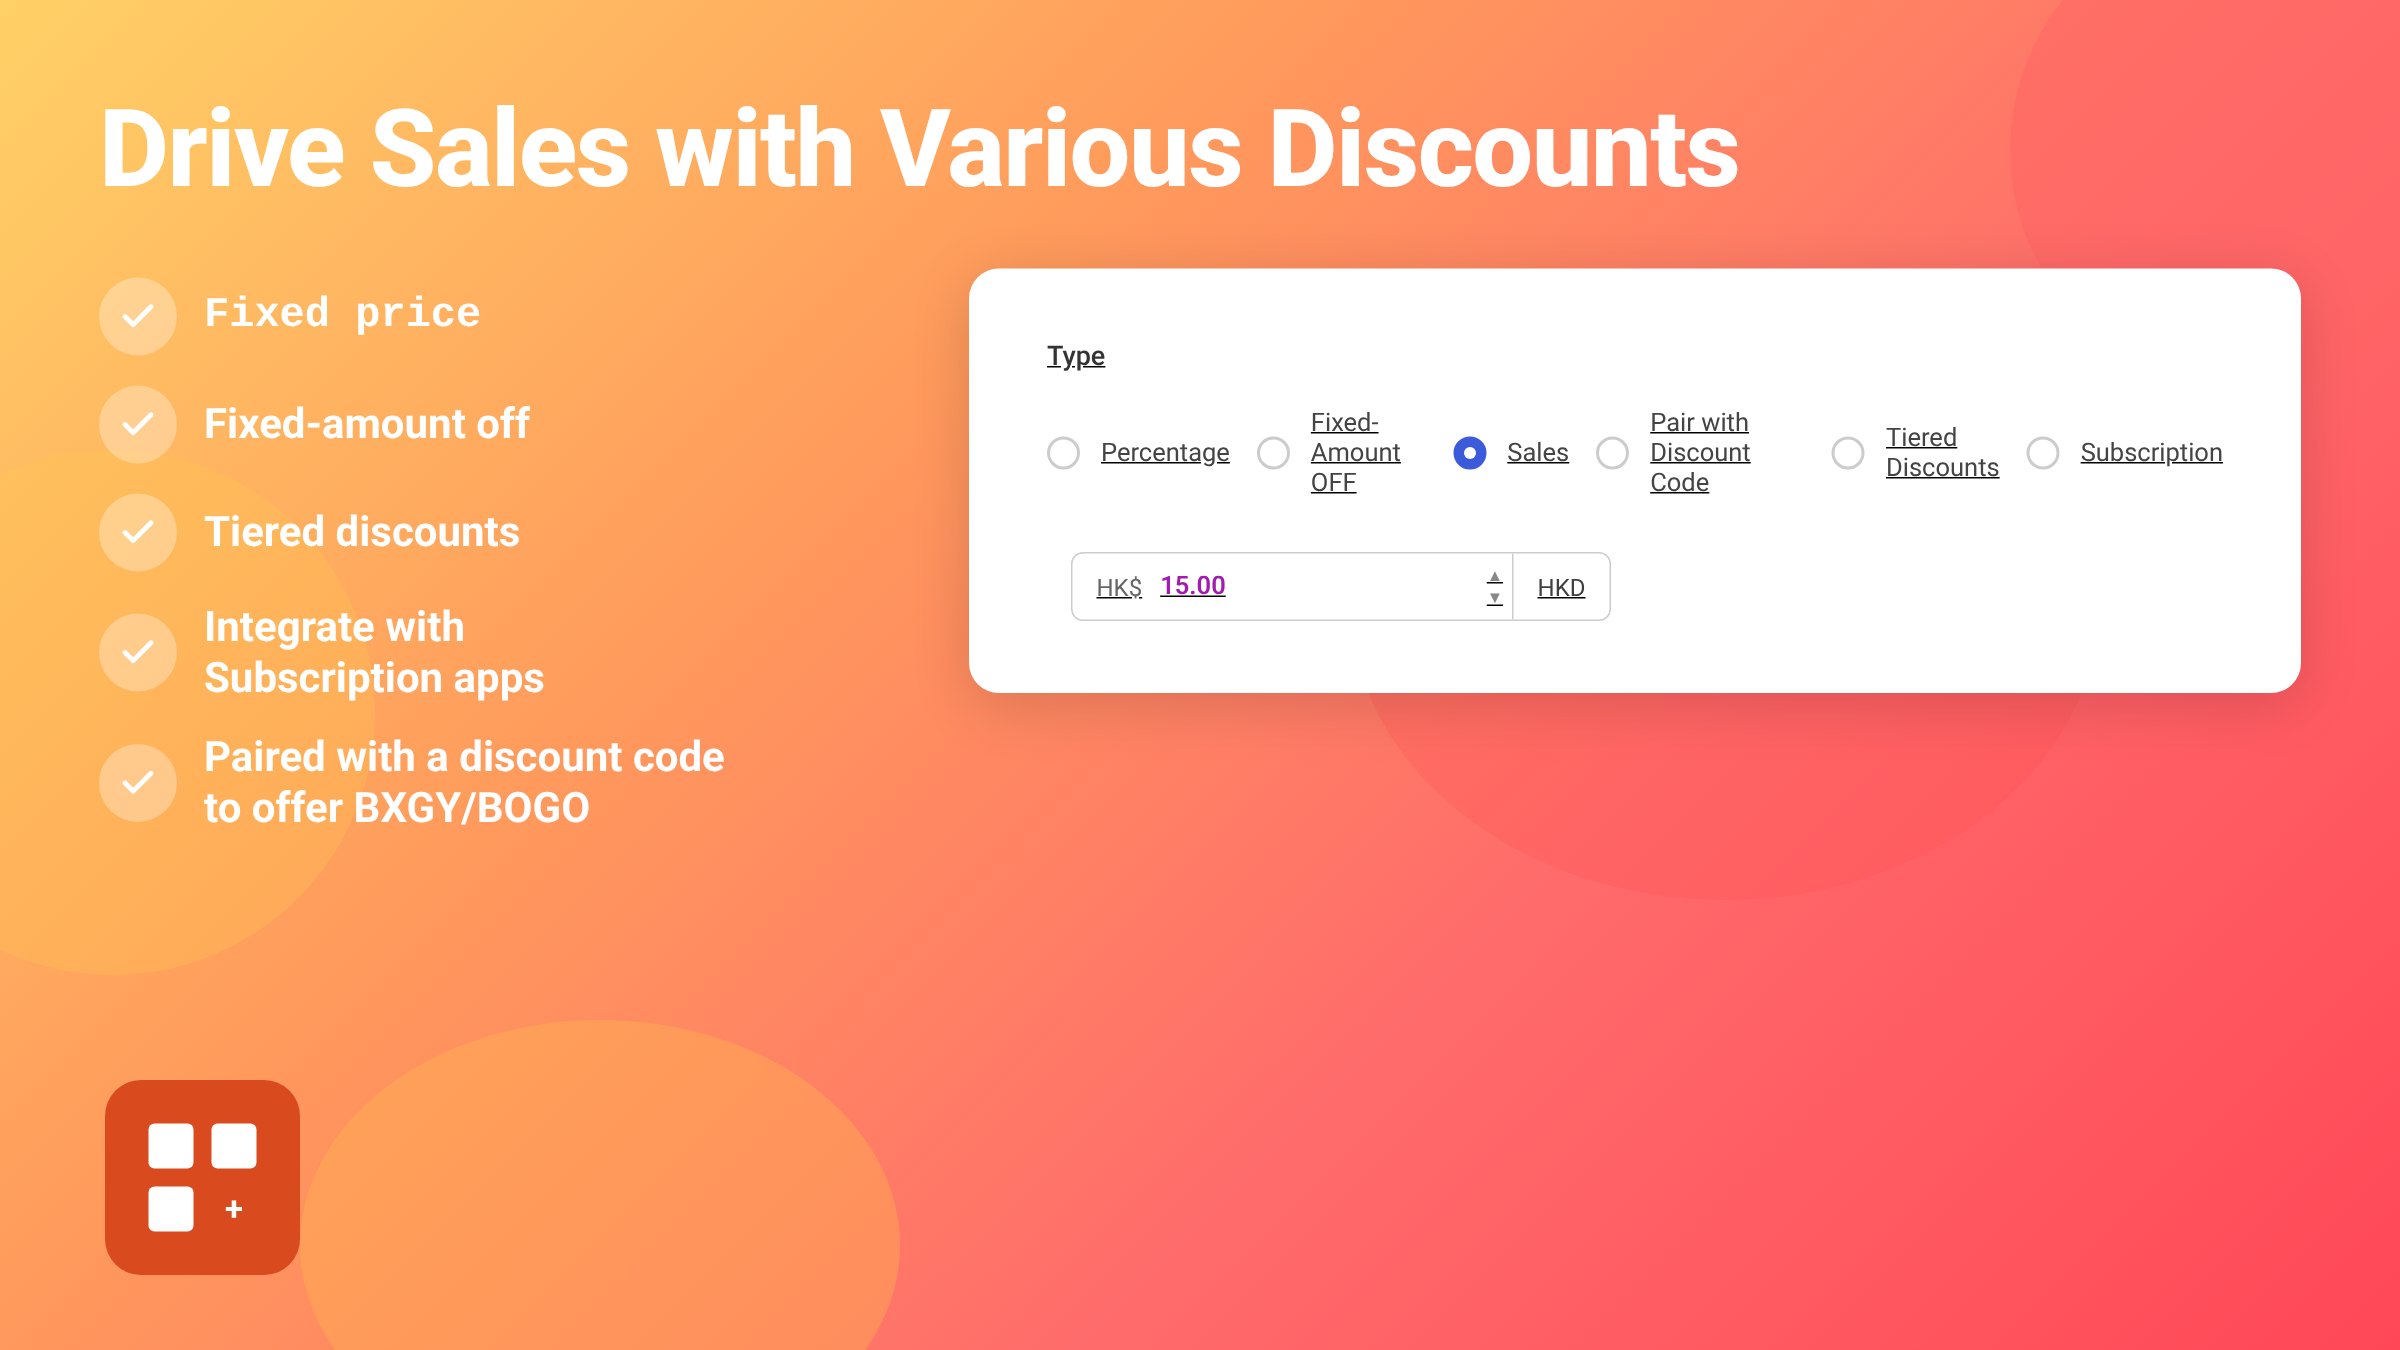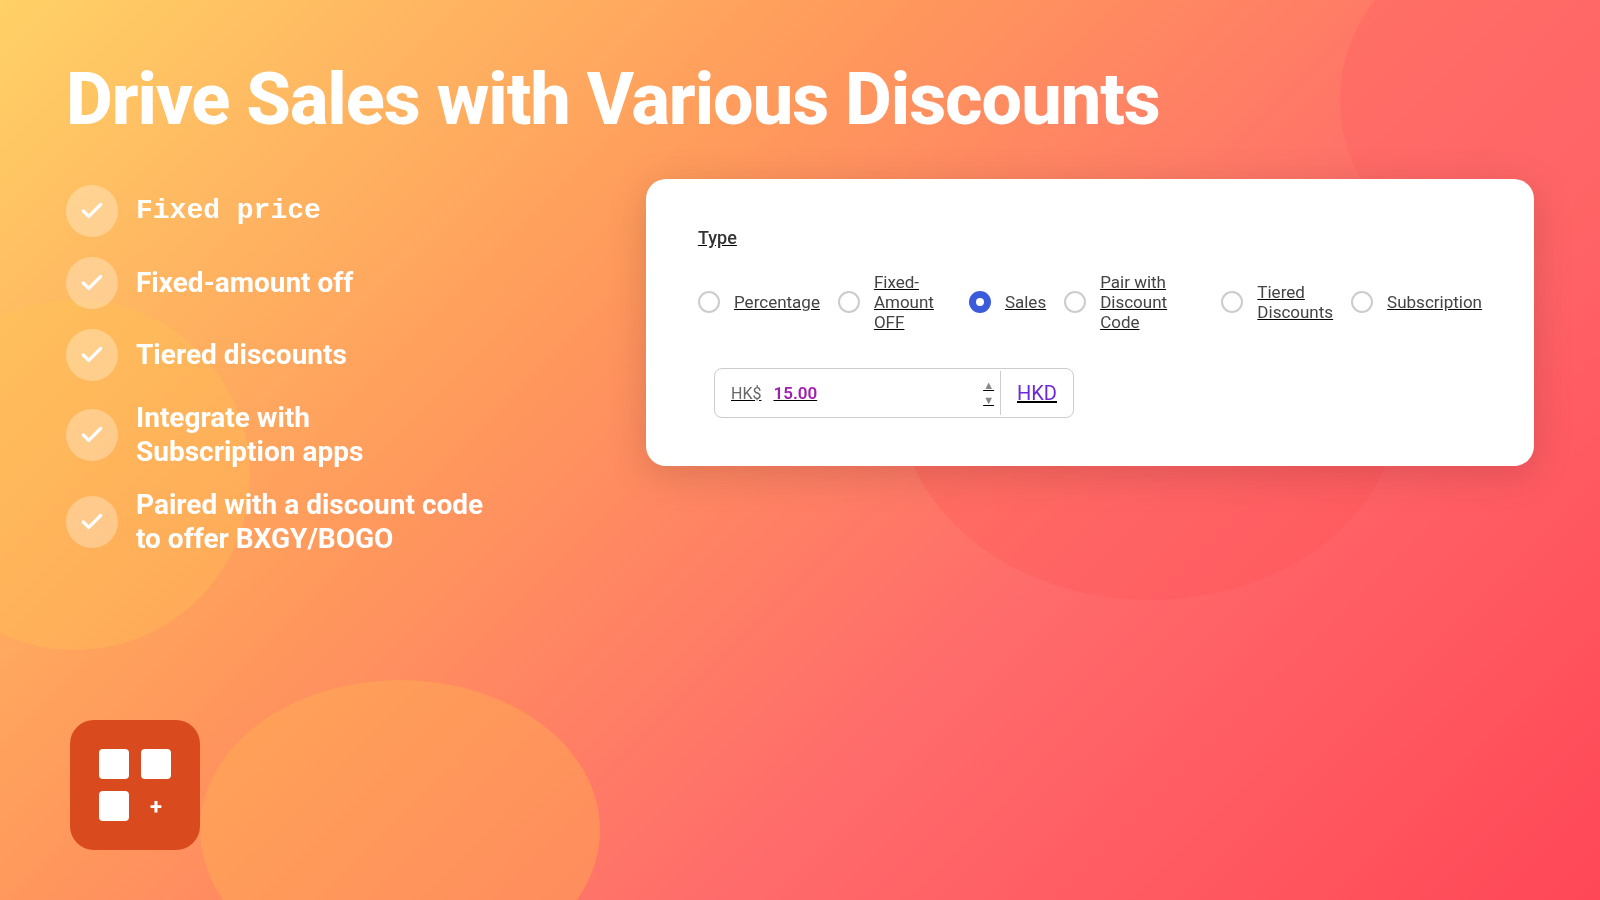--- a/index.html
+++ b/index.html
@@ -216,22 +216,22 @@
       font-size: 11px;
     }
 
     .price-divider {
       width: 1px;
       height: 44px;
       background: #ccc;
     }
 
     .price-currency {
-      font-size: 20px;
-      color: #6d28d9;
+      font-size: 16px;
+      color: #404040;
       padding: 12px 16px;
     }
 
     
     .app-icon {
       position: absolute;
       bottom: 50px;
       left: 70px;
       width: 130px;
       height: 130px;

